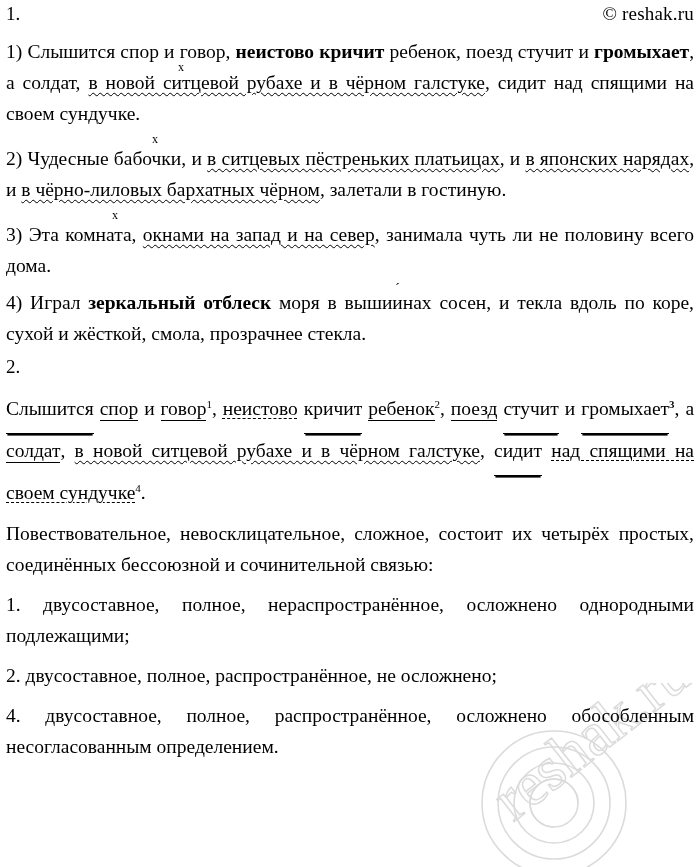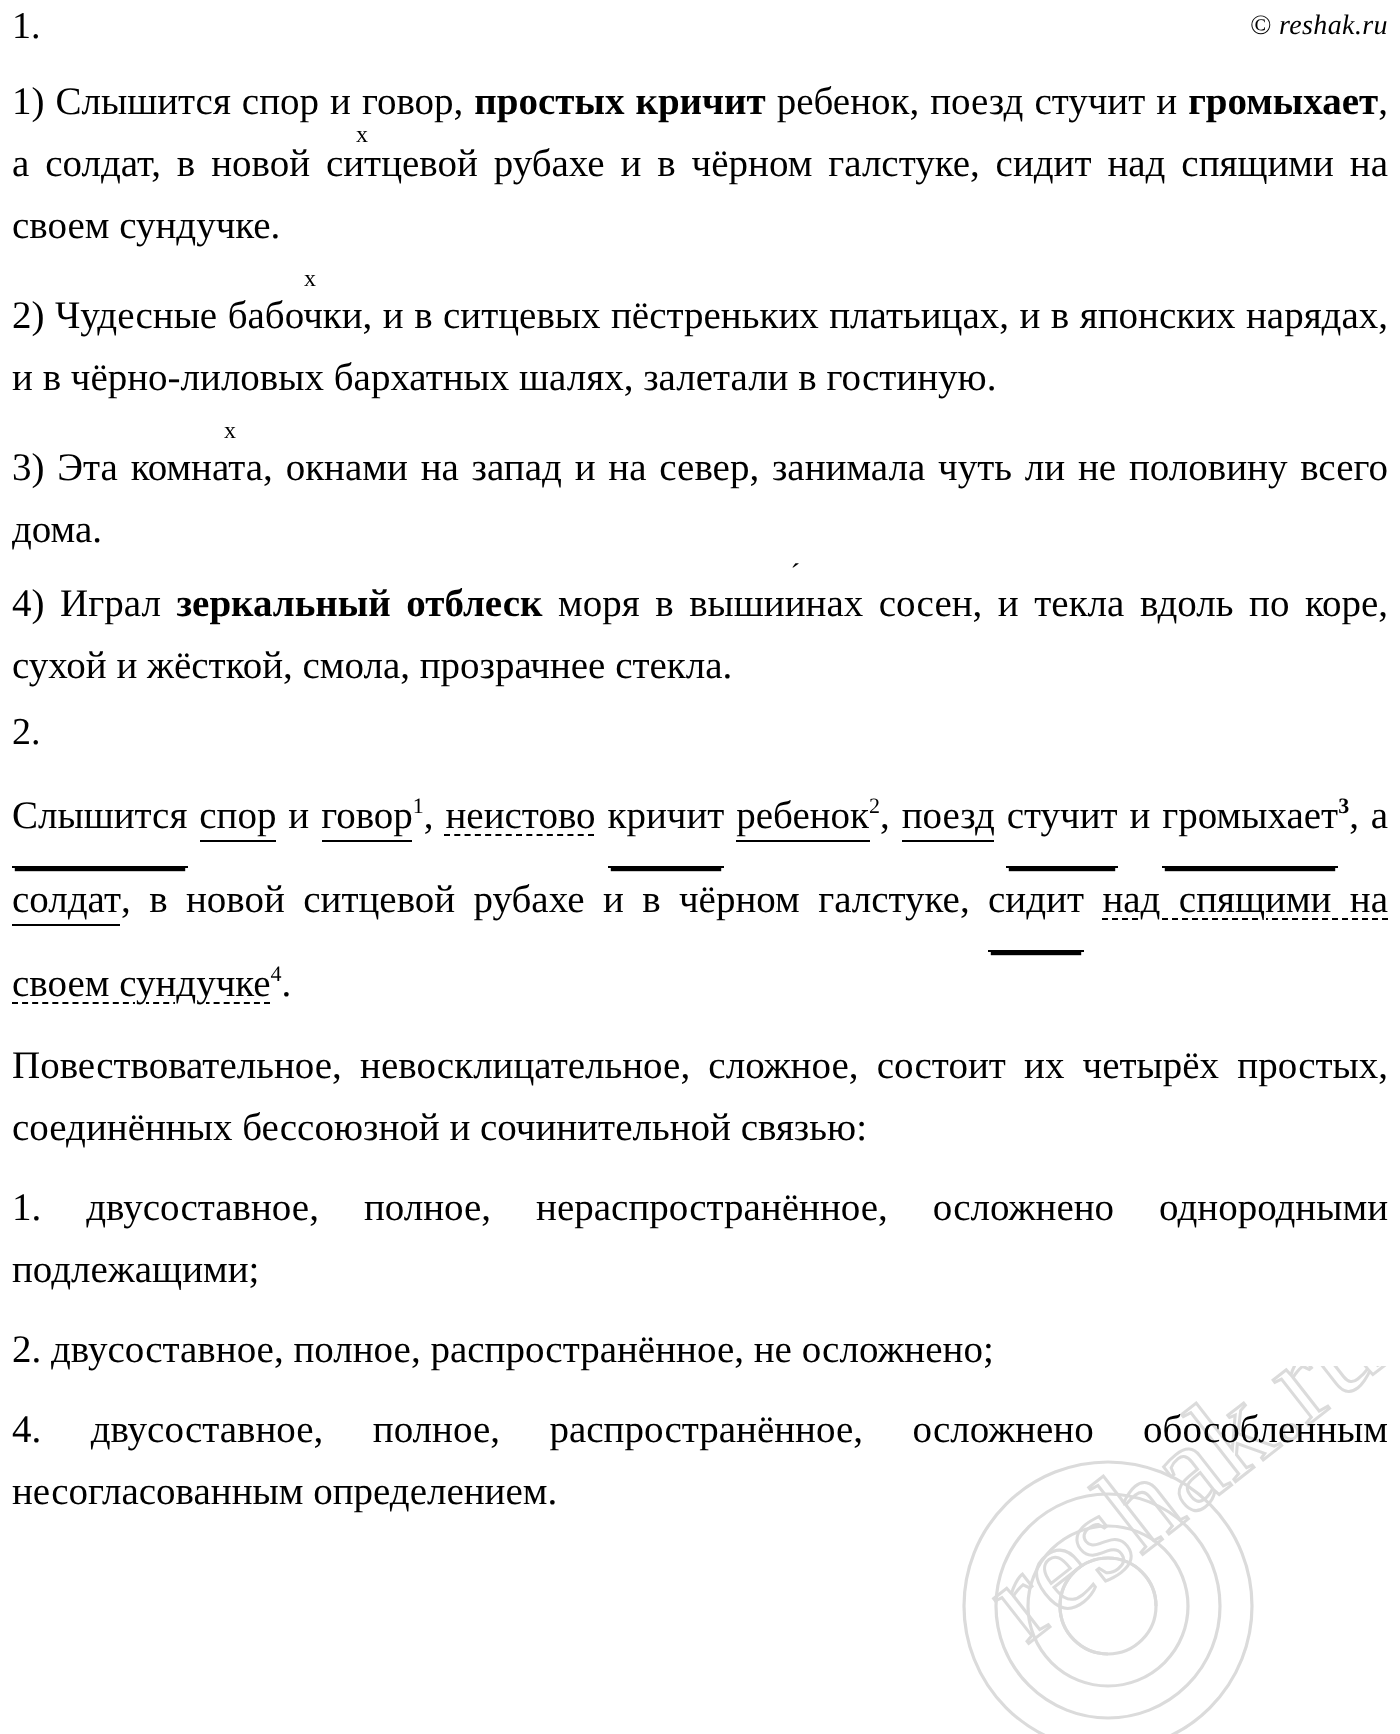--- a/index.html
+++ b/index.html
@@ -42,25 +42,24 @@
     display: flex;
     justify-content: space-between;
     align-items: flex-start;
     padding: 2px 6px 0 6px;
   }
   .hdr-num {
     font-size: 19px;
     line-height: 24px;
   }
   .hdr-wm {
-    font-size: 14px;
+    font-size: 19px;
     line-height: 24px;
     letter-spacing: .2px;
     white-space: nowrap;
-    font-style: italic;
   }
 
   
   .p {
     font-size: 19.5px;
     line-height: 31px;
     text-align: justify;
     padding: 0 6px;
     margin: 6px 0 0 0;
     position: relative;
@@ -85,20 +84,21 @@
   .u2 {
     border-bottom: 1.4px solid #000;
     box-shadow: 0 3px 0 -1.4px #000;
     padding-bottom: 14px;
     display: inline-block;
     line-height: 21px;
   }
   
   .uw {
     display: inline;
+    text-decoration: underline;
     text-decoration-style: wavy;
     text-decoration-thickness: 1px;
     text-underline-offset: 3px;
   }
   
   .ud {
     display: inline;
     text-decoration: underline;
     text-decoration-style: dashed;
     text-decoration-thickness: 1.3px;
@@ -157,27 +157,27 @@
     <div class="hdr">
       <div class="hdr-num">1.</div>
       <div class="hdr-wm">© reshak.ru</div>
     </div>
 
     <div>
 
       <div class="p just" style="margin-top:10px;">
         <span class="xmark" style="left:178px; top:25px;">x</span>
         <span>1)</span>
-        <span>Слышится спор и говор, </span><b>простых кричит</b><span> ребенок, поезд стучит и </span><b>громыхает</b><span>, а солдат, </span><span class="uw">в новой ситцевой рубахе и в чёрном галстуке</span><span>, сидит над спящими на своем сундучке.</span>
+        <span>Слышится спор и говор, </span><b>неистово кричит</b><span> ребенок, поезд стучит и </span><b>громыхает</b><span>, а солдат, </span><span class="uw">в новой ситцевой рубахе и в чёрном галстуке</span><span>, сидит над спящими на своем сундучке.</span>
       </div>
 
       <div class="p just" style="margin-top:14px;">
         <span class="xmark" style="left:152px; top:-10px;">x</span>
         <span>2)</span>
-        <span>Чудесные бабочки, и </span><span class="uw">в ситцевых пёстреньких платьицах</span><span>, и </span><span class="uw">в японских нарядах</span><span>, и </span><span class="uw">в чёрно-лиловых бархатных шалях</span><span>, залетали в гостиную.</span>
+        <span>Чудесные бабочки, и </span><span class="uw">в ситцевых пёстреньких платьицах</span><span>, и </span><span class="uw">в японских нарядах</span><span>, и </span><span class="uw">в чёрно-лиловых бархатных чёрном</span><span>, залетали в гостиную.</span>
       </div>
 
       <div class="p just" style="margin-top:14px;">
         <span class="xmark" style="left:112px; top:-10px;">x</span>
         <span>3)</span>
         <span>Эта комната, </span><span class="uw">окнами на запад и на север</span><span>, занимала чуть ли не половину всего дома.</span>
       </div>
 
       <div class="p just" style="">
         <span>4)</span>

